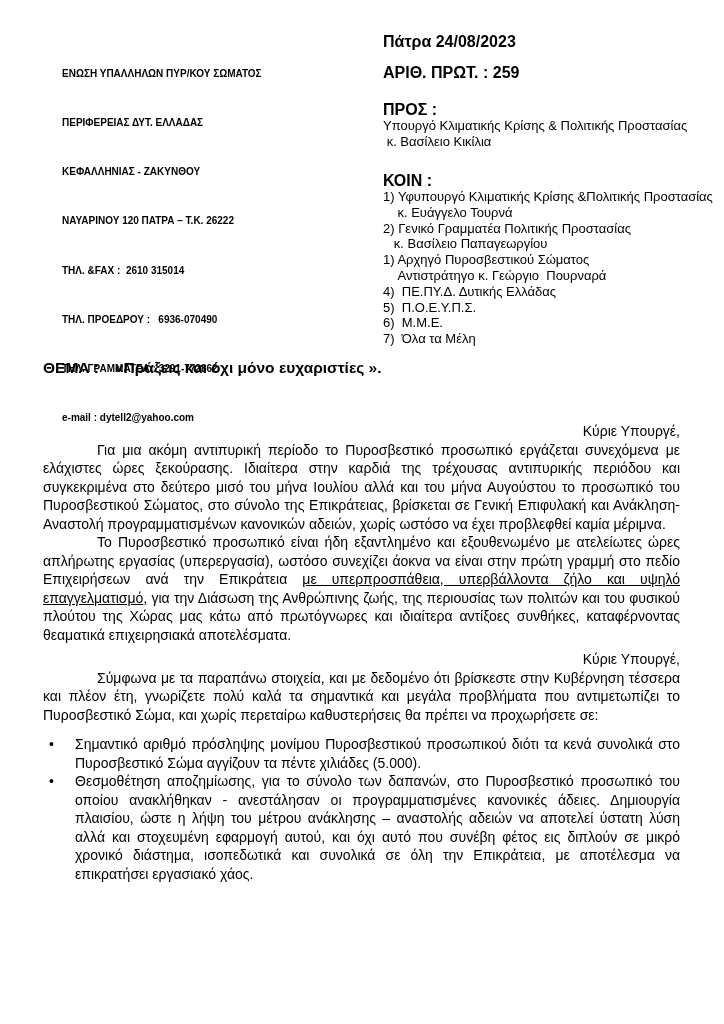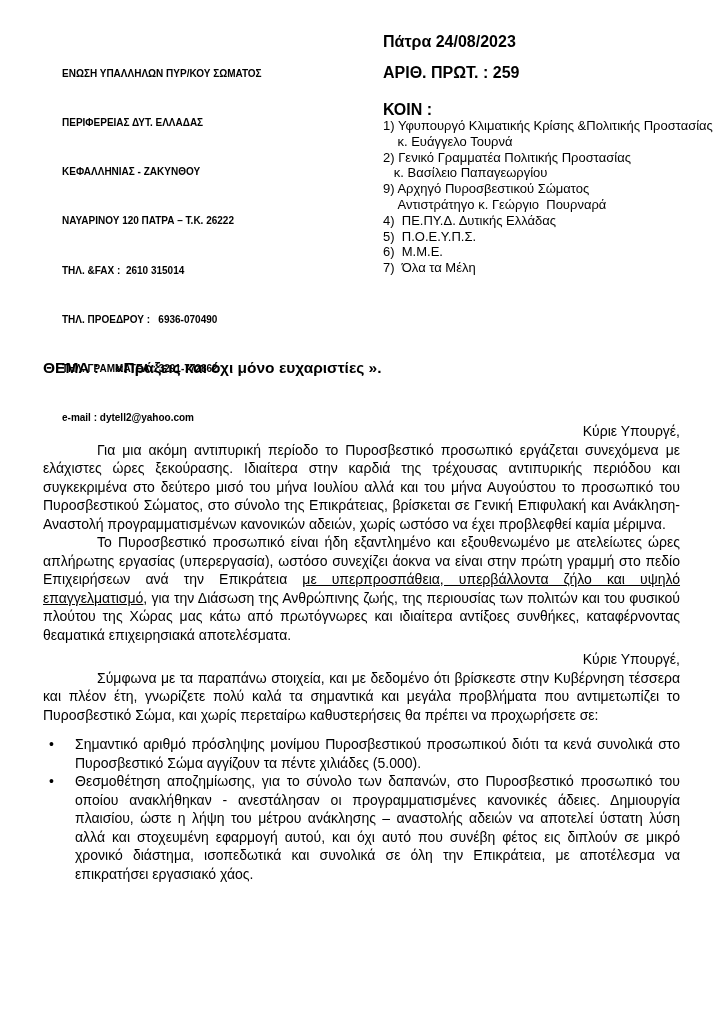--- a/index.html
+++ b/index.html
@@ -101,28 +101,33 @@
     <div>ΤΗΛ. &amp;FAX :  2610 315014</div>
     <div>ΤΗΛ. ΠΡΟΕΔΡΟΥ :   6936-070490</div>
     <div>ΤΗΛ. ΓΡΑΜΜΑΤΕΑ : 3291-772862</div>
     <div>e-mail : dytell2@yahoo.com</div>
   </div>
 
   <div class="meta">
     <div class="bold-line date-line">Πάτρα 24/08/2023</div>
     <div class="bold-line protocol-line">ΑΡΙΘ. ΠΡΩΤ. : 259</div>
 
+    <div class="to-block">
+      <div class="bold-line">ΠΡΟΣ :</div>
+      <div class="plain-line">Υπουργό Κλιματικής Κρίσης &amp; Πολιτικής Προστασίας</div>
+      <div class="plain-line"> κ. Βασίλειο Κικίλια</div>
+    </div>
 
     <div class="cc-block">
       <div class="bold-line">ΚΟΙΝ :</div>
       <div class="cc-line">1) Υφυπουργό Κλιματικής Κρίσης &amp;Πολιτικής Προστασίας</div>
       <div class="cc-line">    κ. Ευάγγελο Τουρνά</div>
       <div class="cc-line">2) Γενικό Γραμματέα Πολιτικής Προστασίας</div>
       <div class="cc-line">   κ. Βασίλειο Παπαγεωργίου</div>
-      <div class="cc-line">9) Αρχηγό Πυροσβεστικού Σώματος</div>
+      <div class="cc-line">1) Αρχηγό Πυροσβεστικού Σώματος</div>
       <div class="cc-line">    Αντιστράτηγο κ. Γεώργιο  Πουρναρά</div>
       <div class="cc-line">4)  ΠΕ.ΠΥ.Δ. Δυτικής Ελλάδας</div>
       <div class="cc-line">5)  Π.Ο.Ε.Υ.Π.Σ.</div>
       <div class="cc-line">6)  Μ.Μ.Ε.</div>
       <div class="cc-line">7)  Όλα τα Μέλη</div>
     </div>
   </div>
 
   <div class="subject">
     <span>ΘΕΜΑ :</span>

